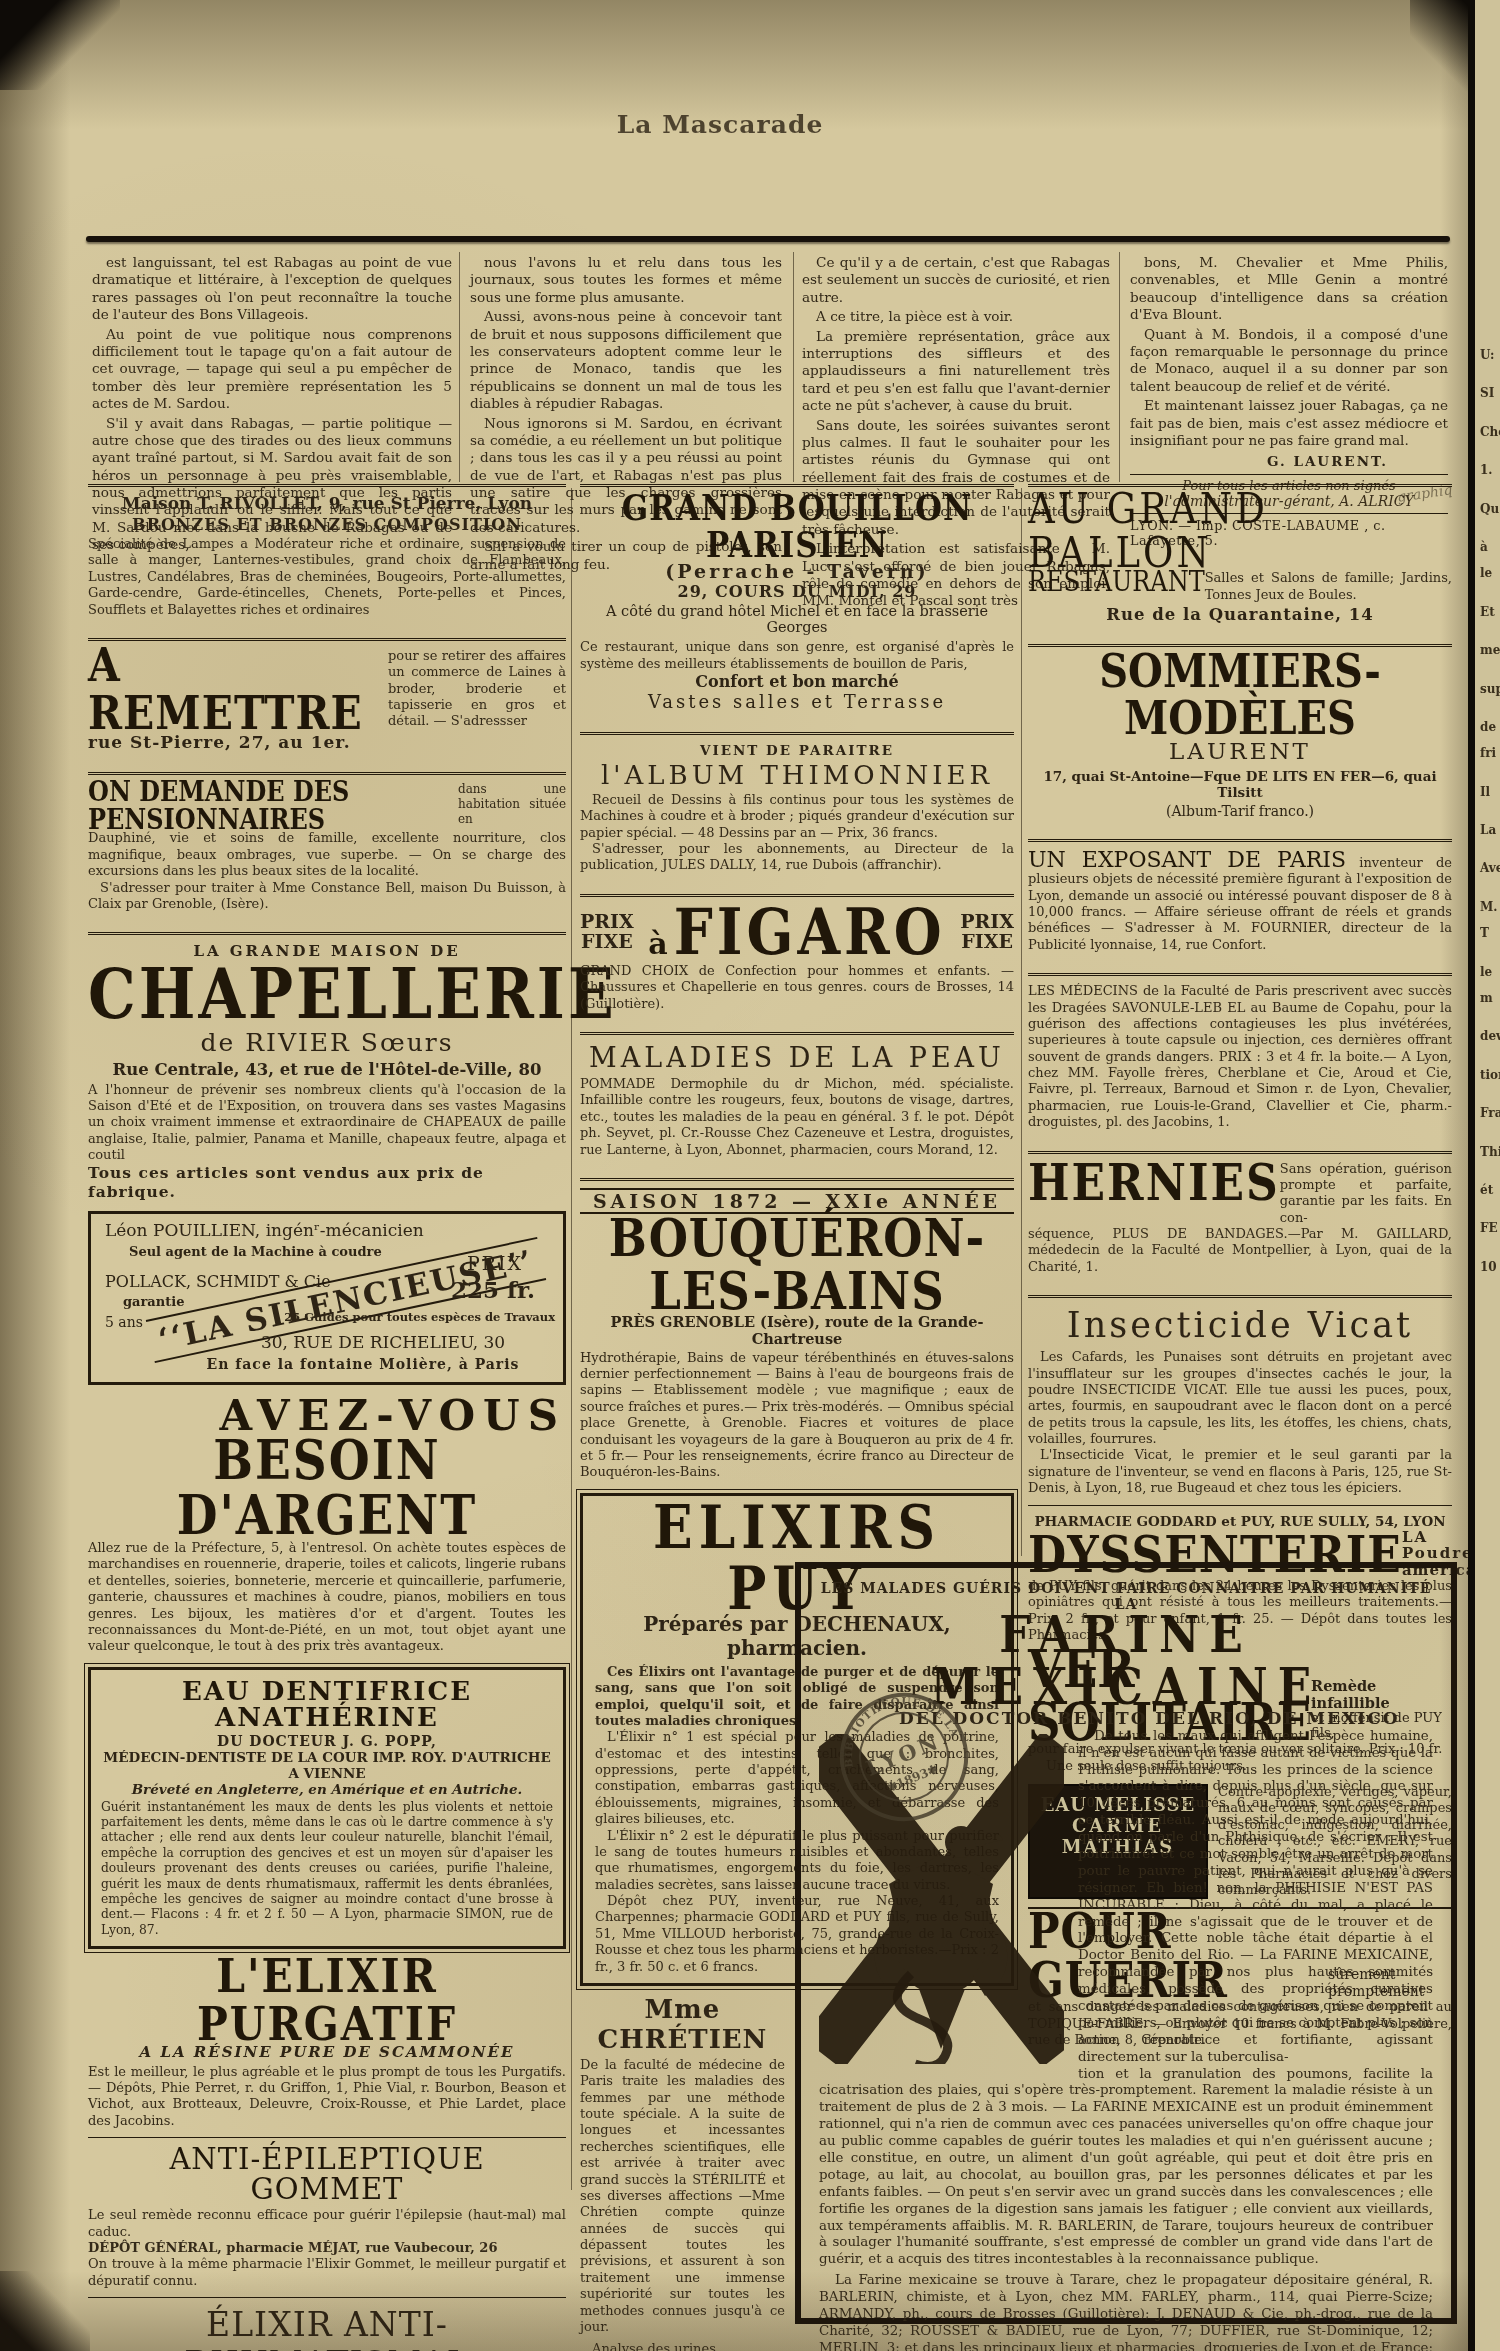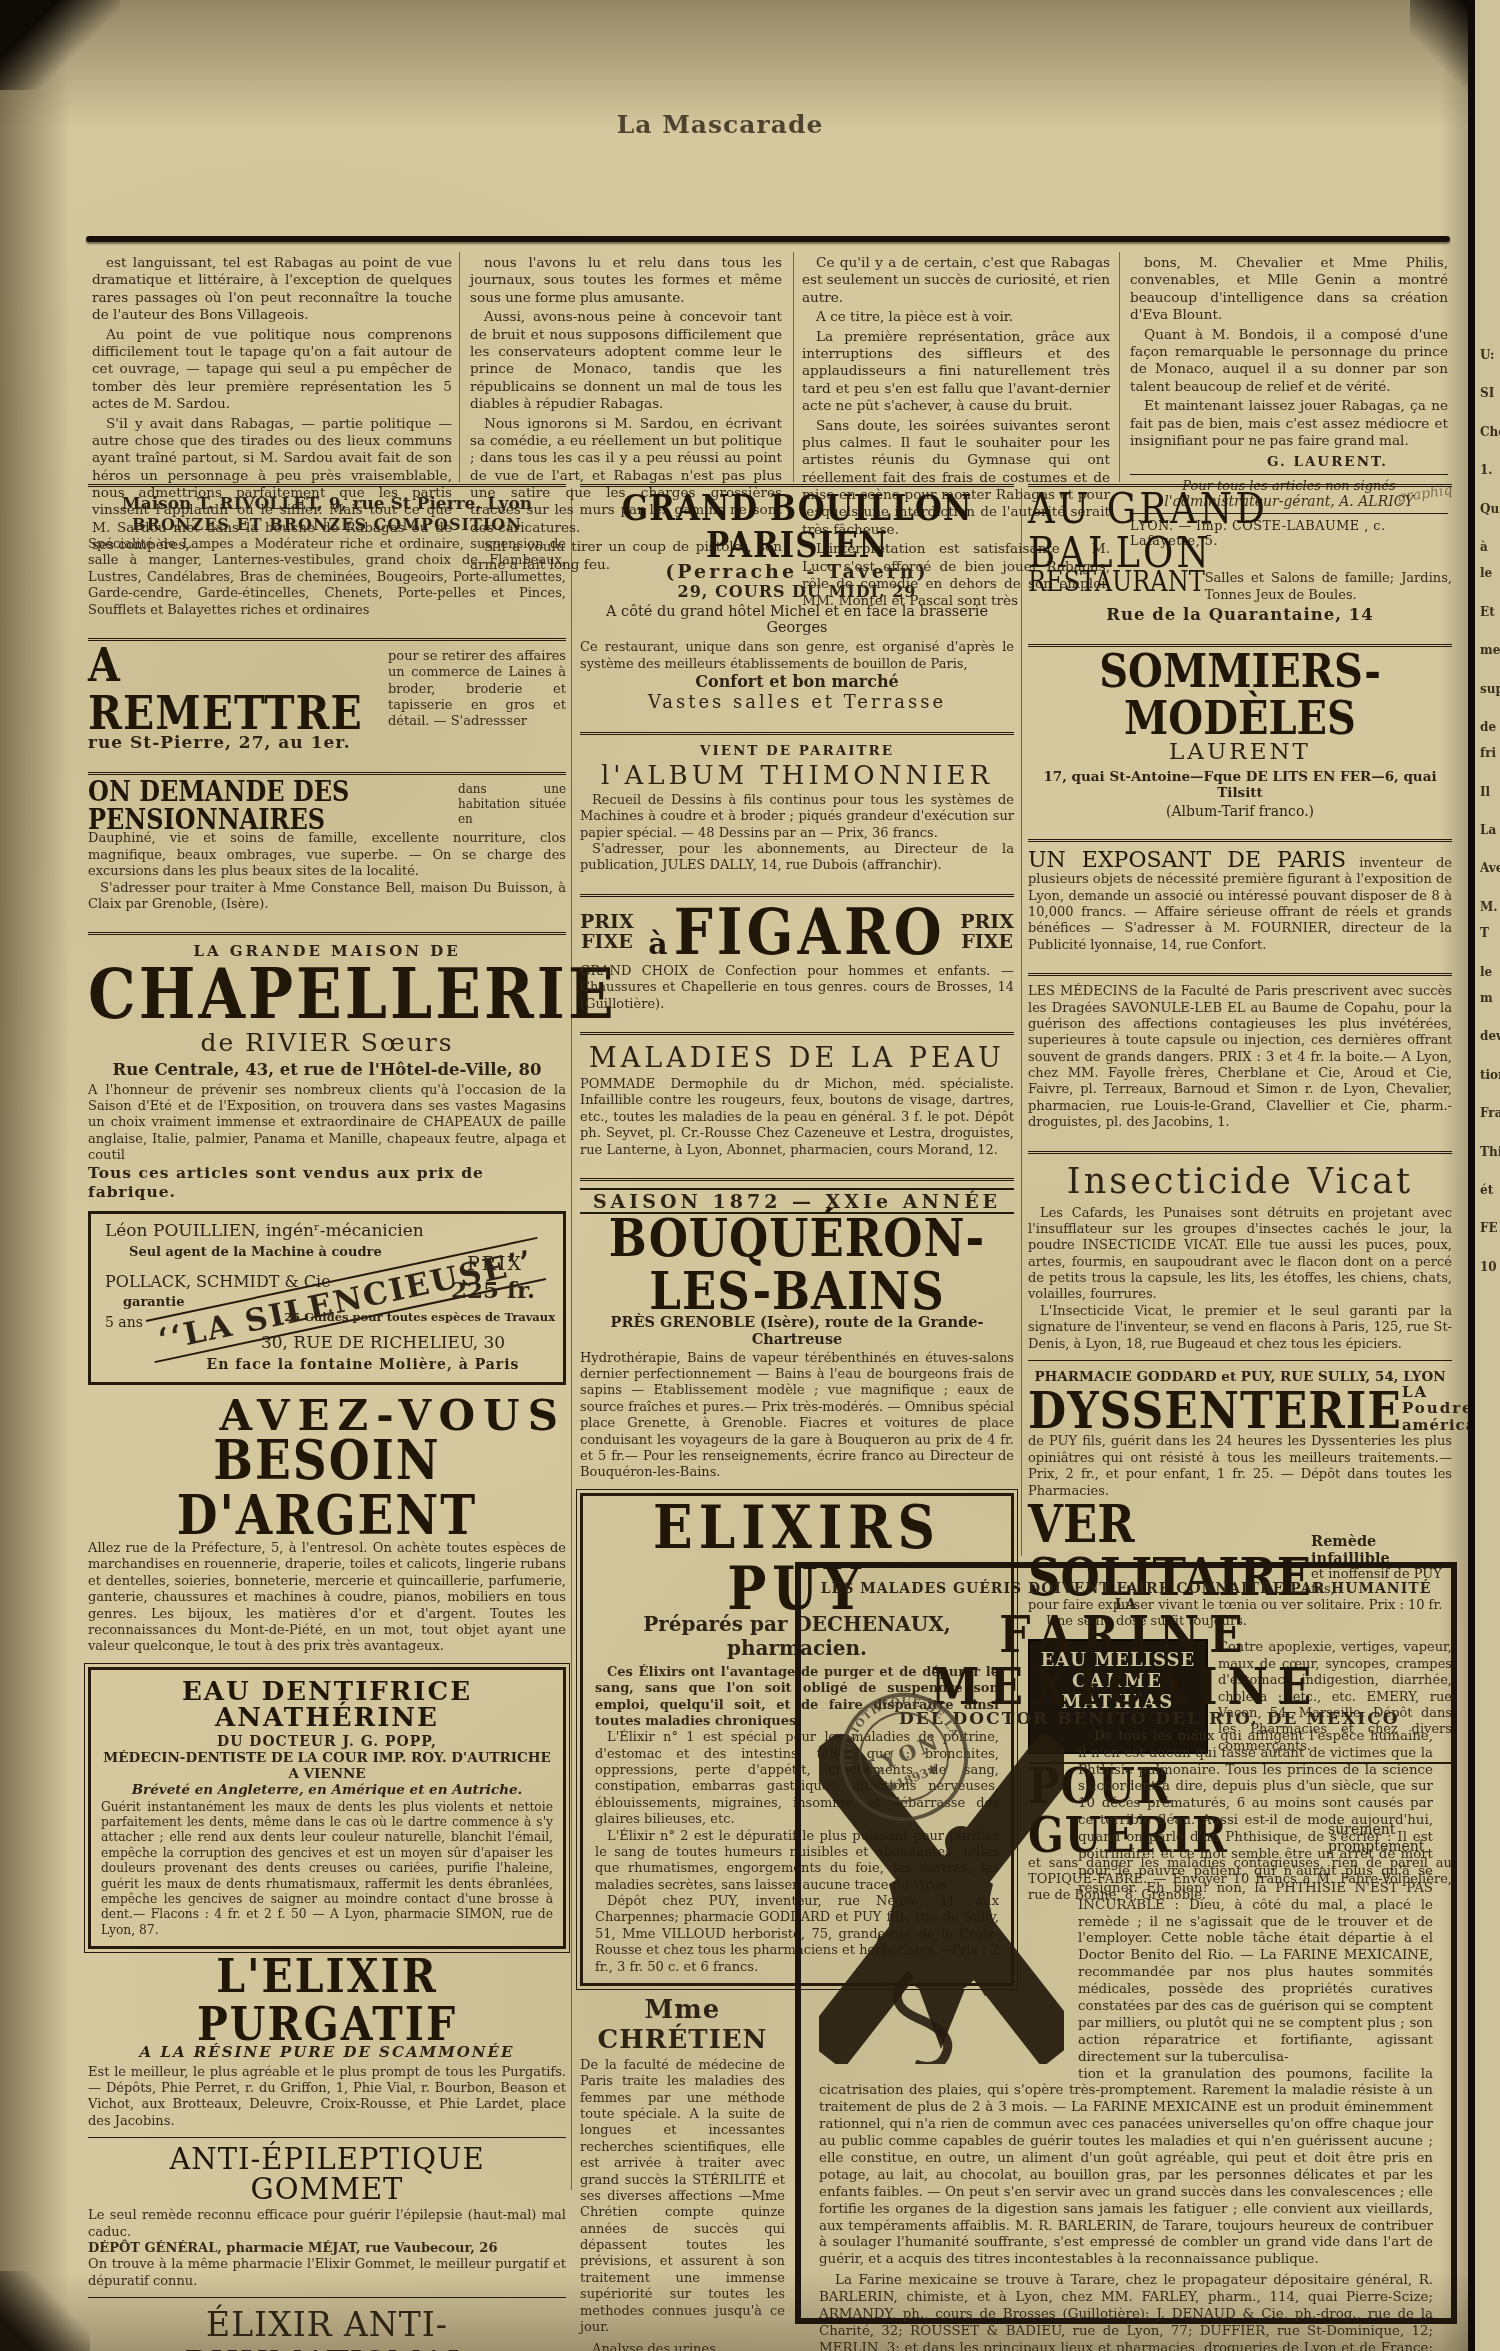--- a/index.html
+++ b/index.html
@@ -271,20 +271,27 @@
       <div style="font-size:14px;margin-top:3px;">(Album-Tarif franco.)</div>
     </div>
 
     <div class="rt-double body-sm">
       <span class="disp cond" style="font-size:22px;font-weight:normal;">UN EXPOSANT DE PARIS</span>
       <span>inventeur de plusieurs objets de nécessité première figurant à l'exposition de Lyon, demande un associé ou intéressé pouvant disposer de 8 à 10,000 francs. — Affaire sérieuse offrant de réels et grands bénéfices — S'adresser à M. FOURNIER, directeur de la Publicité lyonnaise, 14, rue Confort.</span>
     </div>
 
     <div class="rt-double body-sm">LES MÉDECINS de la Faculté de Paris prescrivent avec succès les Dragées SAVONULE-LEB EL au Baume de Copahu, pour la guérison des affections contagieuses les plus invétérées, superieures à toute capsule ou injection, ces dernières offrant souvent de grands dangers. PRIX : 3 et 4 fr. la boite.— A Lyon, chez MM. Fayolle frères, Cherblane et Cie, Aroud et Cie, Faivre, pl. Terreaux, Barnoud et Simon r. de Lyon, Chevalier, pharmacien, rue Louis-le-Grand, Clavellier et Cie, pharm.-droguistes, pl. des Jacobins, 1.</div>
 
+    <div class="rt-double">
+      <div style="display:flex;align-items:flex-start;">
+        <div class="disp cond" style="font-size:44px;letter-spacing:2px;flex:0 0 225px;">HERNIES</div>
+        <div class="body-sm" style="flex:1;">Sans opération, guérison prompte et parfaite, garantie par les faits. En con-</div>
+      </div>
+      <div class="body-sm">séquence, PLUS DE BANDAGES.—Par M. GAILLARD, médedecin de la Faculté de Montpellier, à Lyon, quai de la Charité, 1.</div>
+    </div>
 
     <div class="rt-double">
       <div class="ctr" style="font-size:35px;letter-spacing:3px;">Insecticide Vicat</div>
       <div class="body-sm" style="text-indent:12px;margin-top:4px;">Les Cafards, les Punaises sont détruits en projetant avec l'insufflateur sur les groupes d'insectes cachés le jour, la poudre INSECTICIDE VICAT. Elle tue aussi les puces, poux, artes, fourmis, en saupoudrant avec le flacon dont on a percé de petits trous la capsule, les lits, les étoffes, les chiens, chats, volailles, fourrures.</div>
       <div class="body-sm" style="text-indent:12px;">L'Insecticide Vicat, le premier et le seul garanti par la signature de l'inventeur, se vend en flacons à Paris, 125, rue St-Denis, à Lyon, 18, rue Bugeaud et chez tous les épiciers.</div>
     </div>
 
     <div class="rt-solid">
       <div class="ctr b" style="font-size:13.5px;">PHARMACIE GODDARD et PUY, RUE SULLY, 54, LYON</div>
       <div style="display:flex;align-items:flex-end;">

